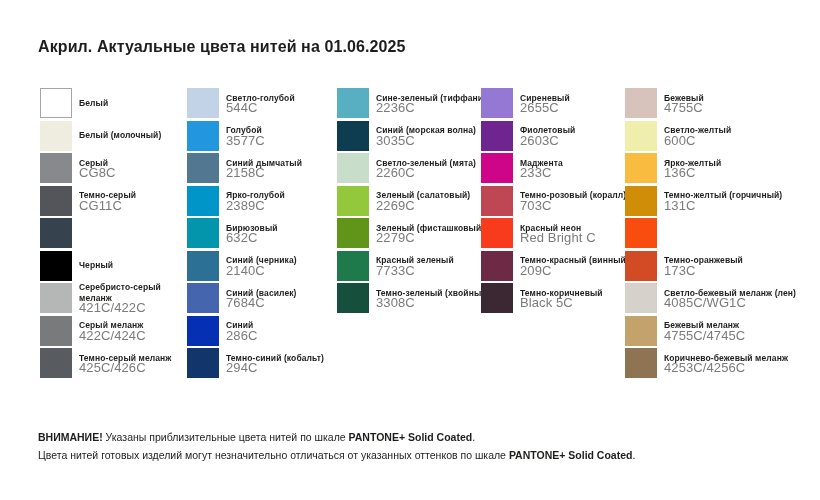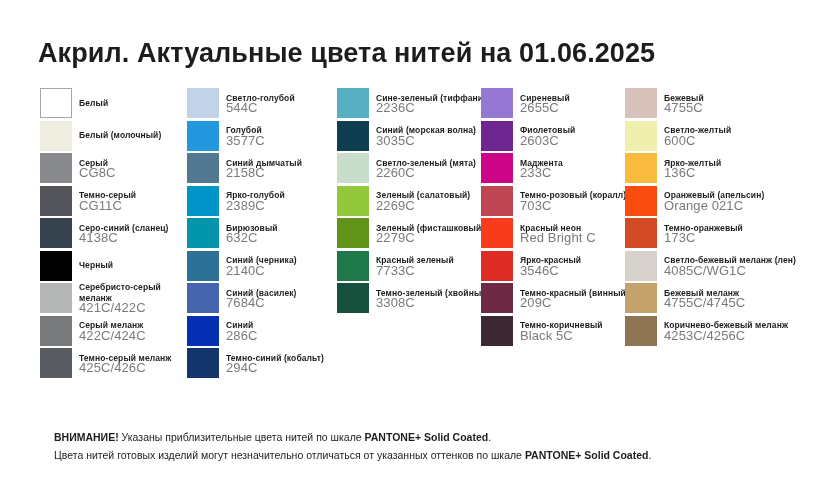--- a/index.html
+++ b/index.html
@@ -9,21 +9,21 @@
     font-family: "Liberation Sans", sans-serif;
     color: #1d1d1b;
     position: relative;
     overflow: hidden;
   }
   .page { position: absolute; inset: 0; }
   .title {
     position: absolute;
     left: 38px;
     top: 38px;
-    font-size: 27px;
+    font-size: 16px;
     font-weight: 700;
     letter-spacing: 0.1px;
     color: #1d1d1b;
     white-space: pre;
     text-align: center;
   }
   .grid {
     position: absolute;
     left: 40px;
     top: 88px;
@@ -67,21 +67,21 @@
     color: #7b7b7b;
   }
   .footer {
     position: absolute;
     left: 38px;
     top: 429px;
     font-size: 10.5px;
     line-height: 17.5px;
     color: #1d1d1b;
   }
-  .footer .line { white-space: pre; margin-left: 16px; }
+  .footer .line { white-space: pre; }
   .footer b { font-weight: 700; }
 </style>
 </head>
 <body>
 
 <div class="page">
   <div class="title">Акрил. Актуальные цвета нитей на 01.06.2025</div>
   <div class="grid" id="grid">
       <div class="col">
         <div class="row">
@@ -105,24 +105,20 @@
         </div>
         <div class="row">
           <div class="sw" style="background: rgb(84, 85, 90);"></div>
           <div class="lbl">
             <div class="nm">Темно-серый</div>
             <div class="cd">CG11C</div>
           </div>
         </div>
         <div class="row">
           <div class="sw" style="background: rgb(55, 66, 79);"></div>
-          <div class="lbl">
-            <div class="nm">Серо-синий (сланец)</div>
-            <div class="cd">4138C</div>
-          </div>
         </div>
         <div class="row">
           <div class="sw" style="background: rgb(0, 0, 0);"></div>
           <div class="lbl">
             <div class="nm">Черный</div>
           </div>
         </div>
         <div class="row">
           <div class="sw" style="background: rgb(181, 182, 182);"></div>
           <div class="lbl">
@@ -292,27 +288,20 @@
           </div>
         </div>
         <div class="row">
           <div class="sw" style="background: rgb(249, 59, 29);"></div>
           <div class="lbl">
             <div class="nm">Красный неон</div>
             <div class="cd">Red Bright C</div>
           </div>
         </div>
         <div class="row">
-          <div class="sw" style="background: rgb(222, 44, 36);"></div>
-          <div class="lbl">
-            <div class="nm">Ярко-красный</div>
-            <div class="cd">3546C</div>
-          </div>
-        </div>
-        <div class="row">
           <div class="sw" style="background: rgb(110, 42, 69);"></div>
           <div class="lbl">
             <div class="nm">Темно-красный (винный)</div>
             <div class="cd">209C</div>
           </div>
         </div>
         <div class="row">
           <div class="sw" style="background: rgb(60, 40, 50);"></div>
           <div class="lbl">
             <div class="nm">Темно-коричневый</div>
@@ -336,25 +325,28 @@
           </div>
         </div>
         <div class="row">
           <div class="sw" style="background: rgb(250, 188, 64);"></div>
           <div class="lbl">
             <div class="nm">Ярко-желтый</div>
             <div class="cd">136C</div>
           </div>
         </div>
         <div class="row">
+          <div class="sw" style="background: rgb(207, 141, 8);"></div>
+          <div class="lbl">
+            <div class="nm">Темно-желтый (горчичный)</div>
+            <div class="cd">131C</div>
+          </div>
+        </div>
+        <div class="row">
           <div class="sw" style="background: rgb(249, 77, 16);"></div>
-          <div class="lbl">
-            <div class="nm">Оранжевый (апельсин)</div>
-            <div class="cd">Orange 021C</div>
-          </div>
         </div>
         <div class="row">
           <div class="sw" style="background: rgb(211, 75, 36);"></div>
           <div class="lbl">
             <div class="nm">Темно-оранжевый</div>
             <div class="cd">173C</div>
           </div>
         </div>
         <div class="row">
           <div class="sw" style="background: rgb(214, 210, 203);"></div>

